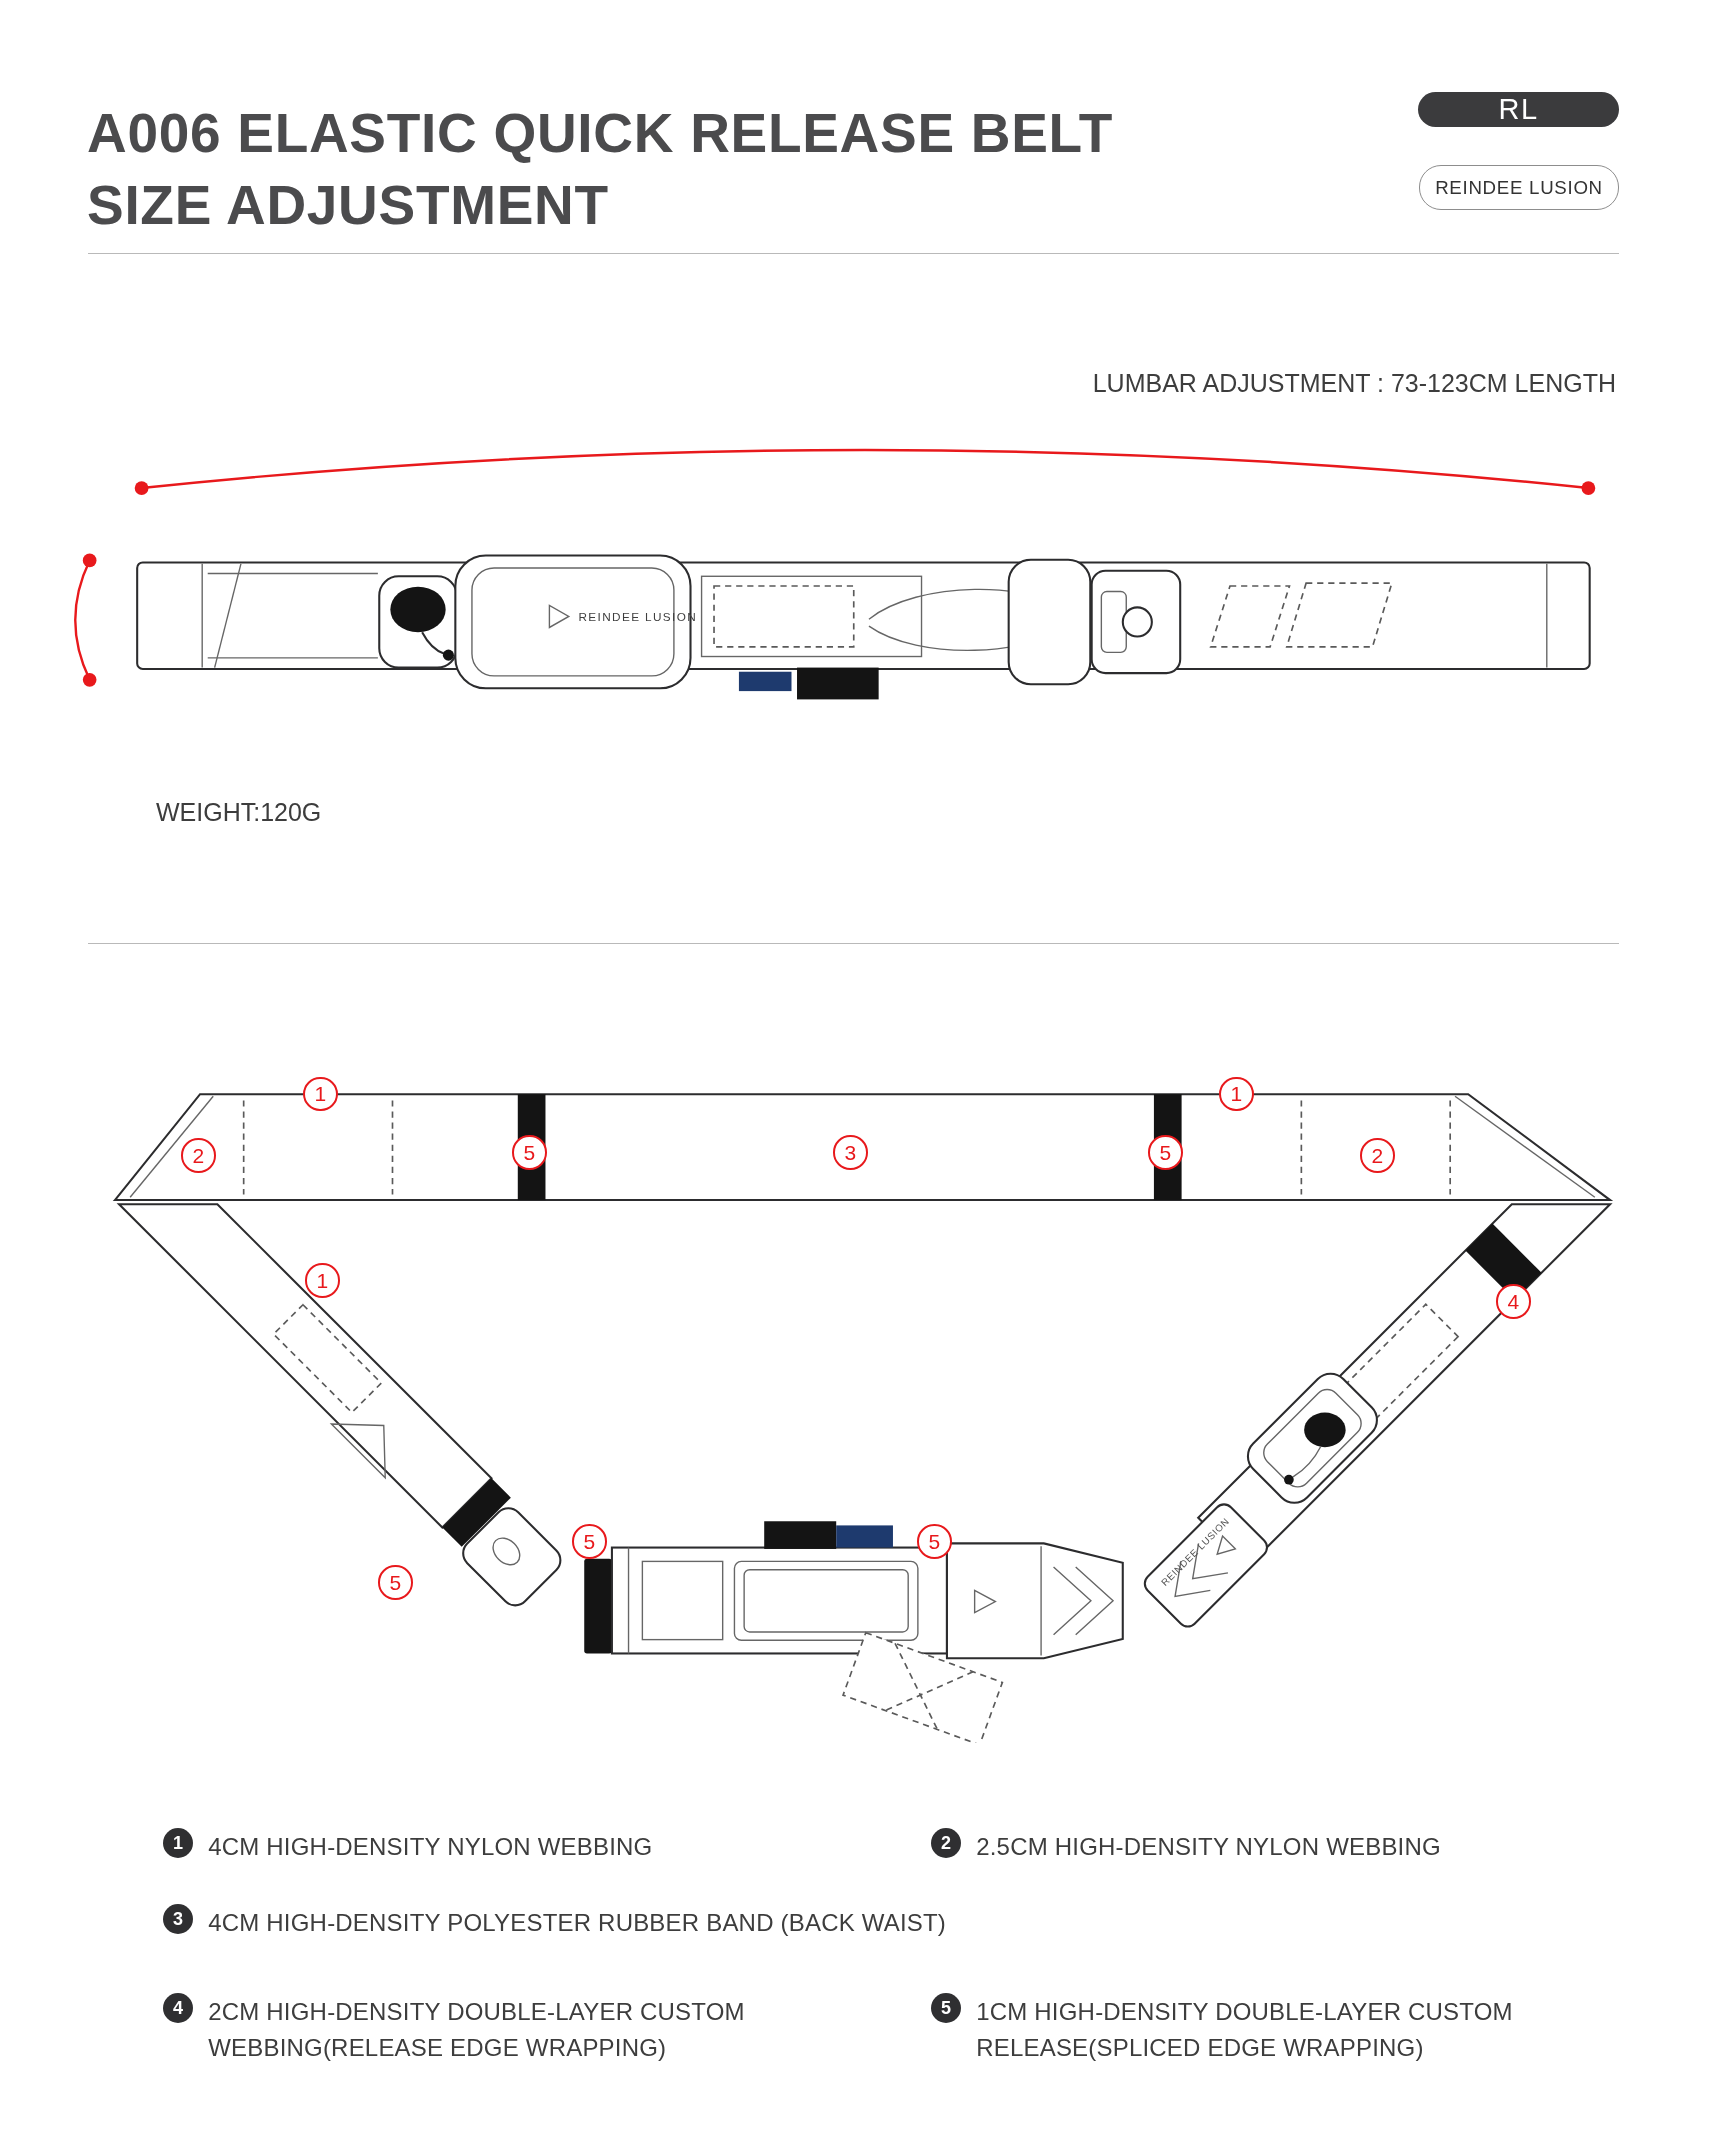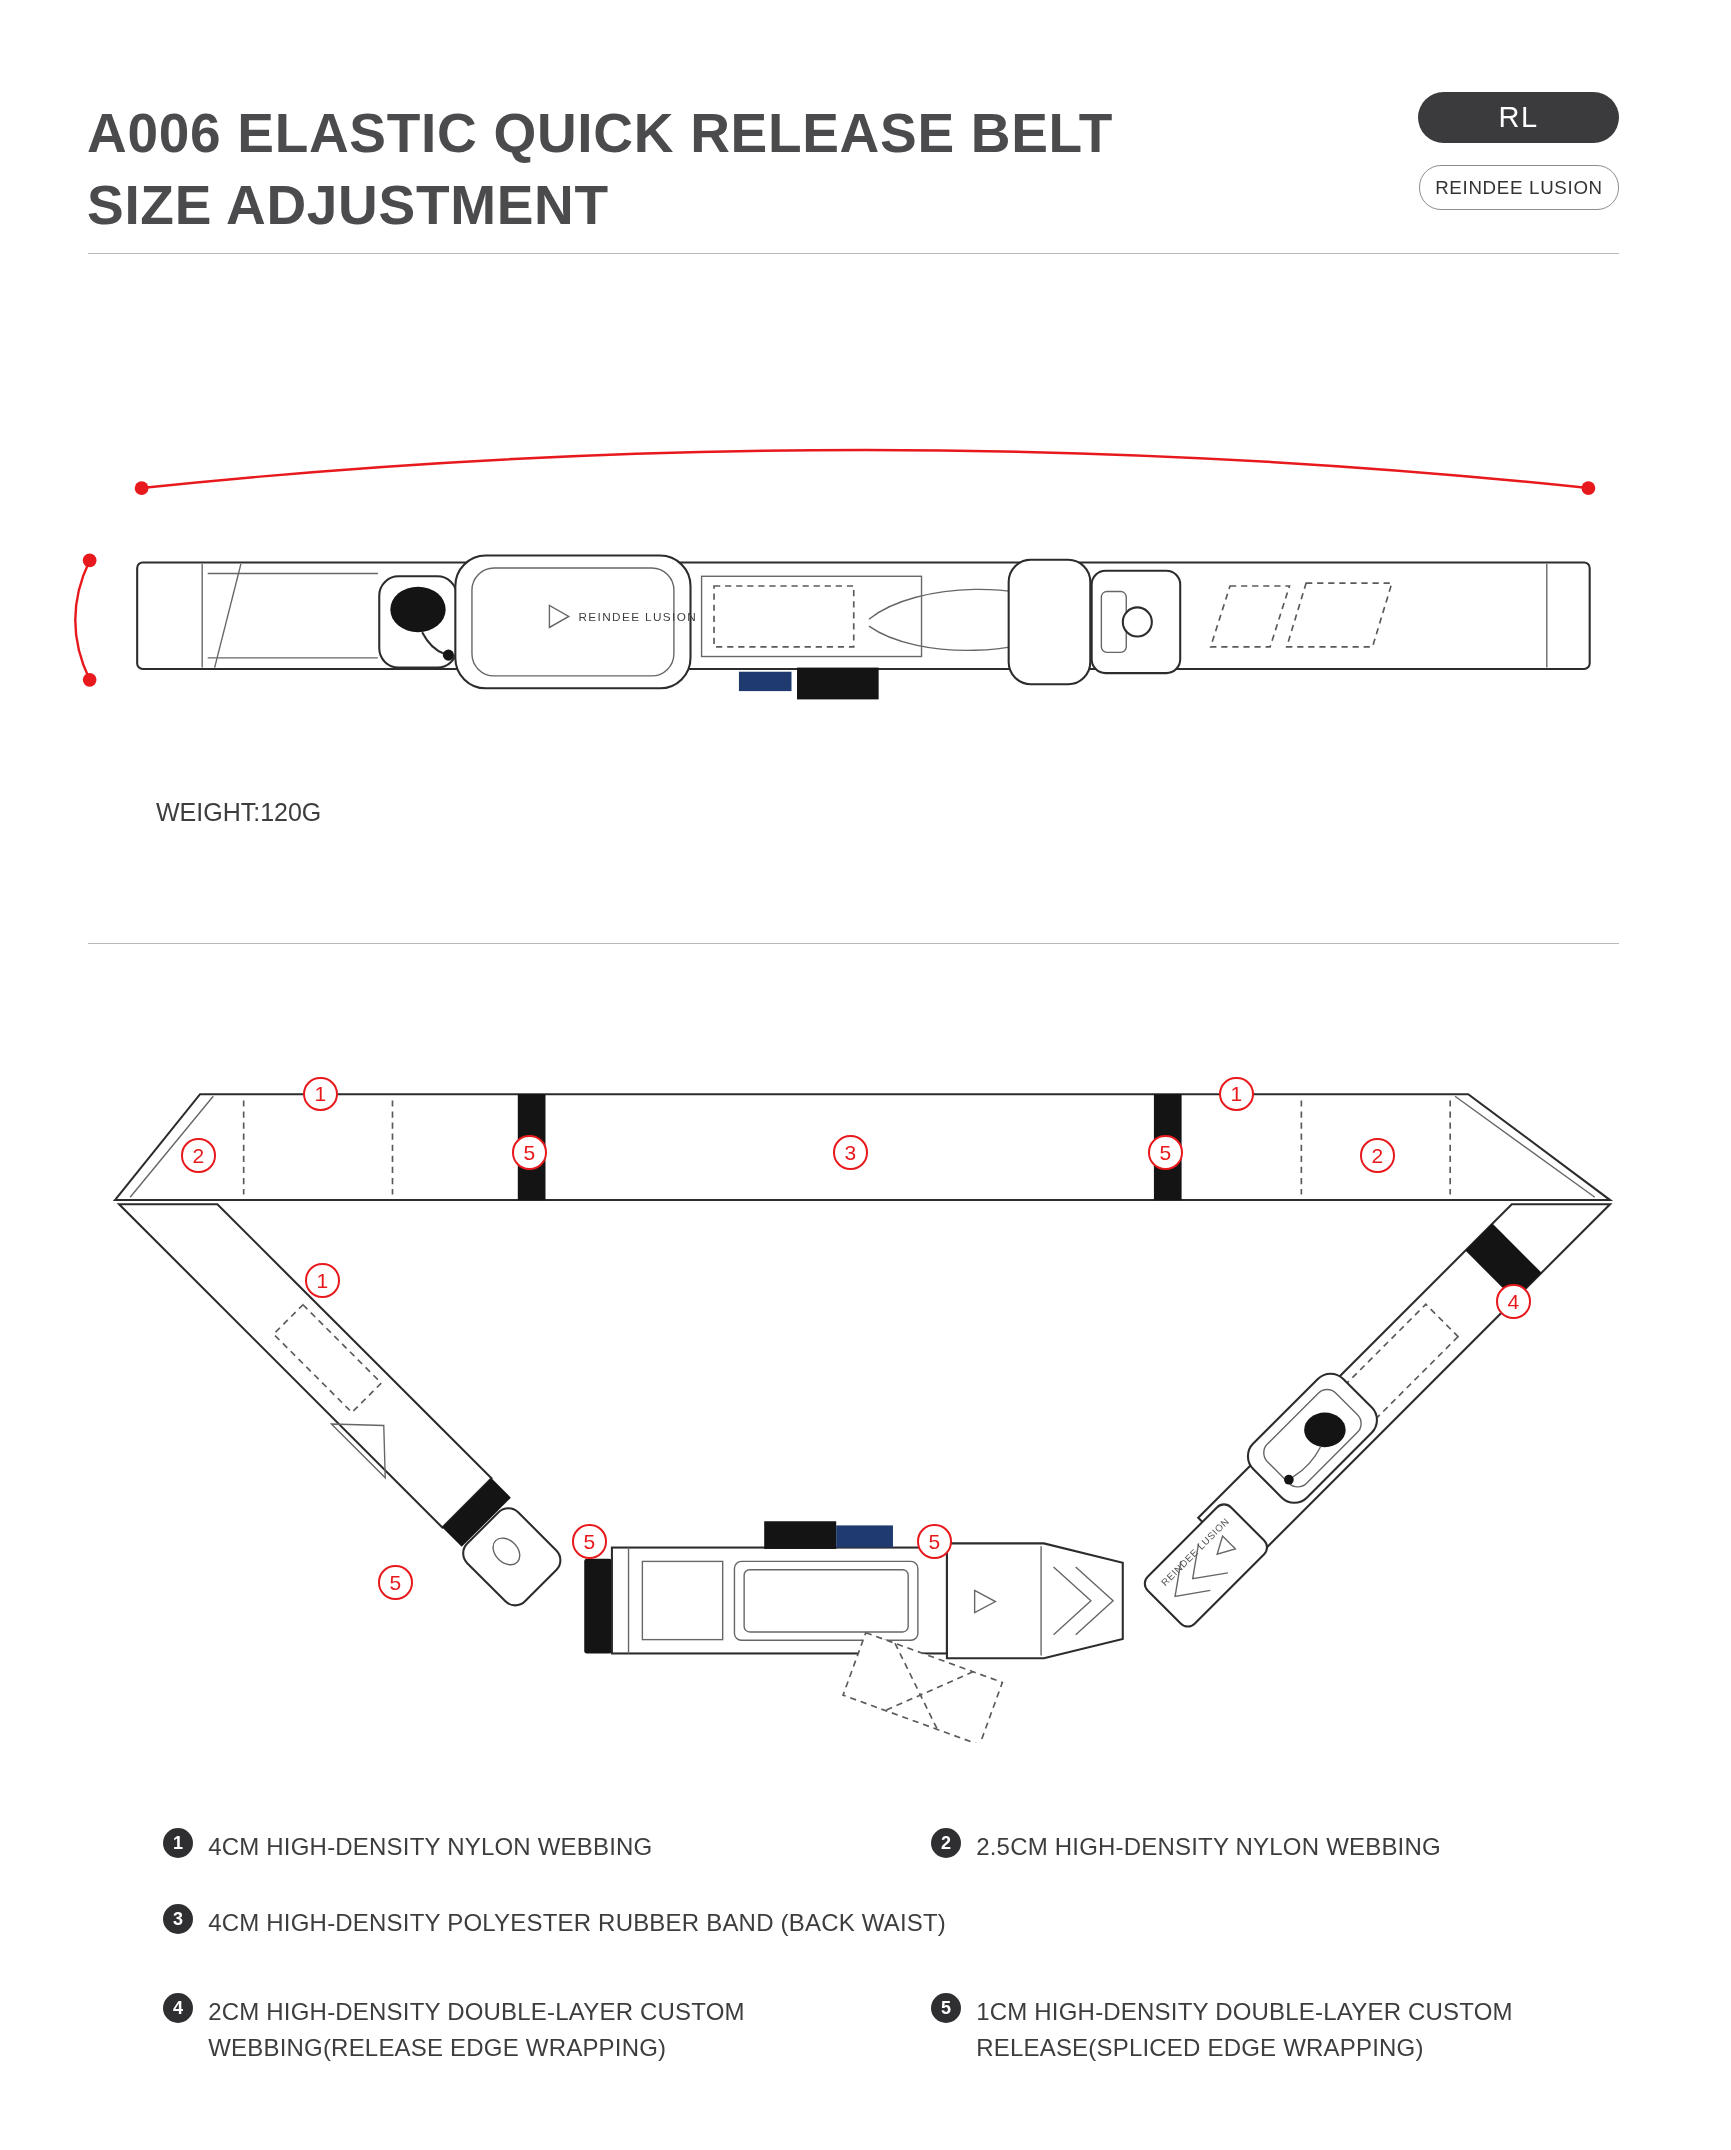--- a/index.html
+++ b/index.html
@@ -1,19 +1,19 @@
 <!DOCTYPE html>
 <html style="--accent-red: #e8191c; --navy-tag: #1e3a6e; --title-gray: #4b4b4d; --badge-dark: #3b3b3d;font-size:11px"><head>
 <meta charset="utf-8">
 <style>
   html,body{margin:0;padding:0;background:#fff;}
   .page{position:relative;width:1731px;height:2151px;background:#fff;font-family:"Liberation Sans",sans-serif;overflow:hidden;margin-top:9px;}
 
   .title{position:absolute;left:87px;top:51px;font-size:55px;font-weight:700;color:#4b4b4d;line-height:1.32;letter-spacing:0.7px;}
-  .badge-rl{position:absolute;left:1418px;top:83px;width:201px;height:51px;border-radius:26px;background:#3b3b3d;color:#fff;display:flex;align-items:center;justify-content:center;font-size:29px;letter-spacing:1.4px;}
+  .badge-rl{position:absolute;left:1418px;top:83px;width:201px;height:35px;border-radius:26px;background:#3b3b3d;color:#fff;display:flex;align-items:center;justify-content:center;font-size:29px;letter-spacing:1.4px;}
   .badge-brand{position:absolute;left:1419px;top:156px;width:198px;height:43px;border-radius:22px;border:1.4px solid #8d8d8d;color:#333;display:flex;align-items:center;justify-content:center;font-size:18.7px;letter-spacing:0.7px;background:#fff;}
   .divider{position:absolute;left:88px;width:1531px;height:1.4px;background:#b9b9b9;}
   .d1{top:244px;} .d2{top:934px;}
 
   .lumbar-note{position:absolute;right:115px;top:360px;font-size:25px;color:#3d3d3d;}
   .webbing-note{position:absolute;left:156px;top:750px;font-size:25px;color:#3d3d3d;}
   .weight-note{position:absolute;left:156px;top:789px;font-size:25px;color:#3d3d3d;}
 
   .h-arc{position:absolute;left:128px;top:421px;}
   .v-arc{position:absolute;left:54px;top:540px;}
@@ -47,20 +47,21 @@
 <div class="page">
 
   <h1 class="title">
     <span>A006 ELASTIC QUICK RELEASE BELT</span><br>
     <span>SIZE ADJUSTMENT</span>
   </h1>
   <div class="badge-rl">RL</div>
   <div class="badge-brand">REINDEE LUSION</div>
   <div class="divider d1"></div>
 
+  <div class="lumbar-note">LUMBAR ADJUSTMENT : 73-123CM LENGTH</div>
 
   <svg class="h-arc" width="1474" height="76" viewBox="0 0 2130 110">
     <path class="redline" d="M 18 84 Q 1065 -26 2112 84"></path>
     <circle class="reddot" cx="18" cy="84" r="10"></circle>
     <circle class="reddot" cx="2112" cy="84" r="10"></circle>
   </svg>
 
   <svg class="v-arc" width="48" height="145" viewBox="0 0 70 210">
     <path class="redline" d="M 52 16 Q 10 103 52 190"></path>
     <circle class="reddot" cx="52" cy="16" r="10"></circle>

